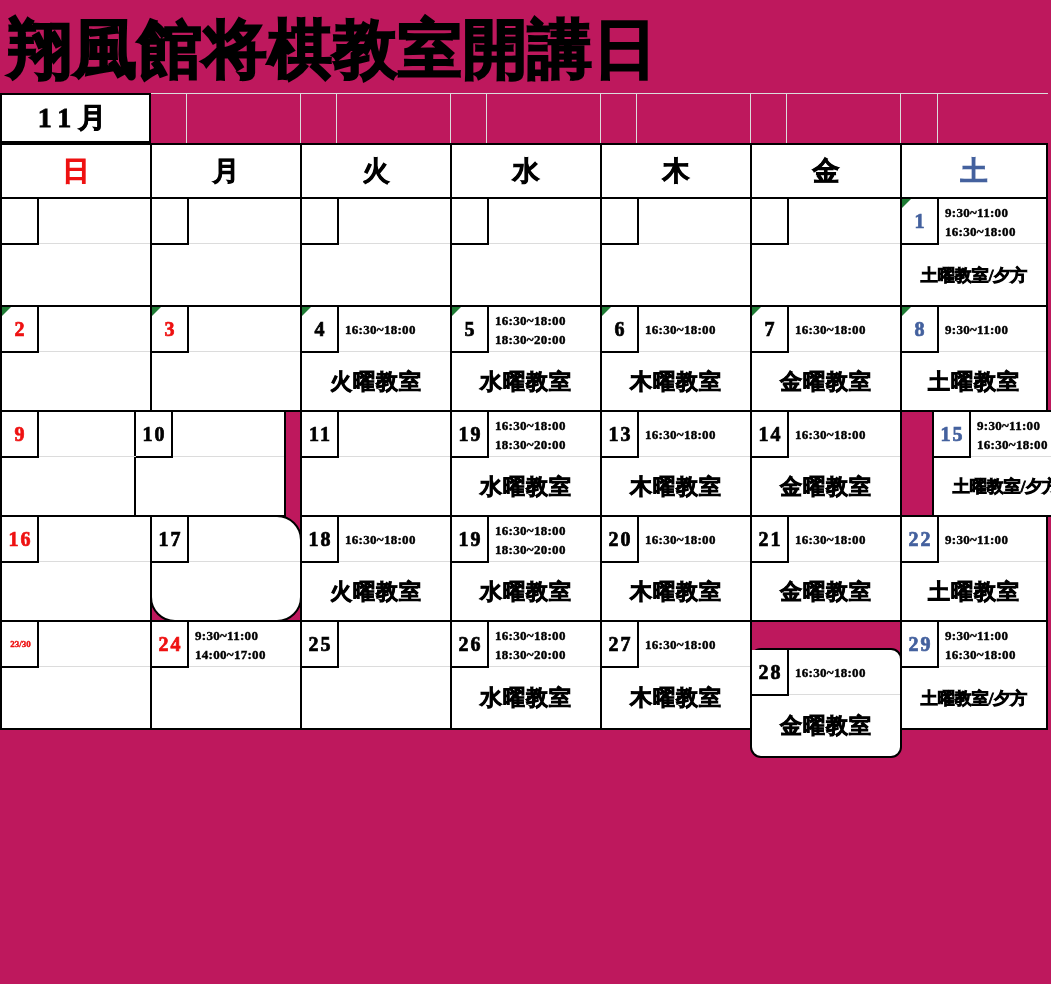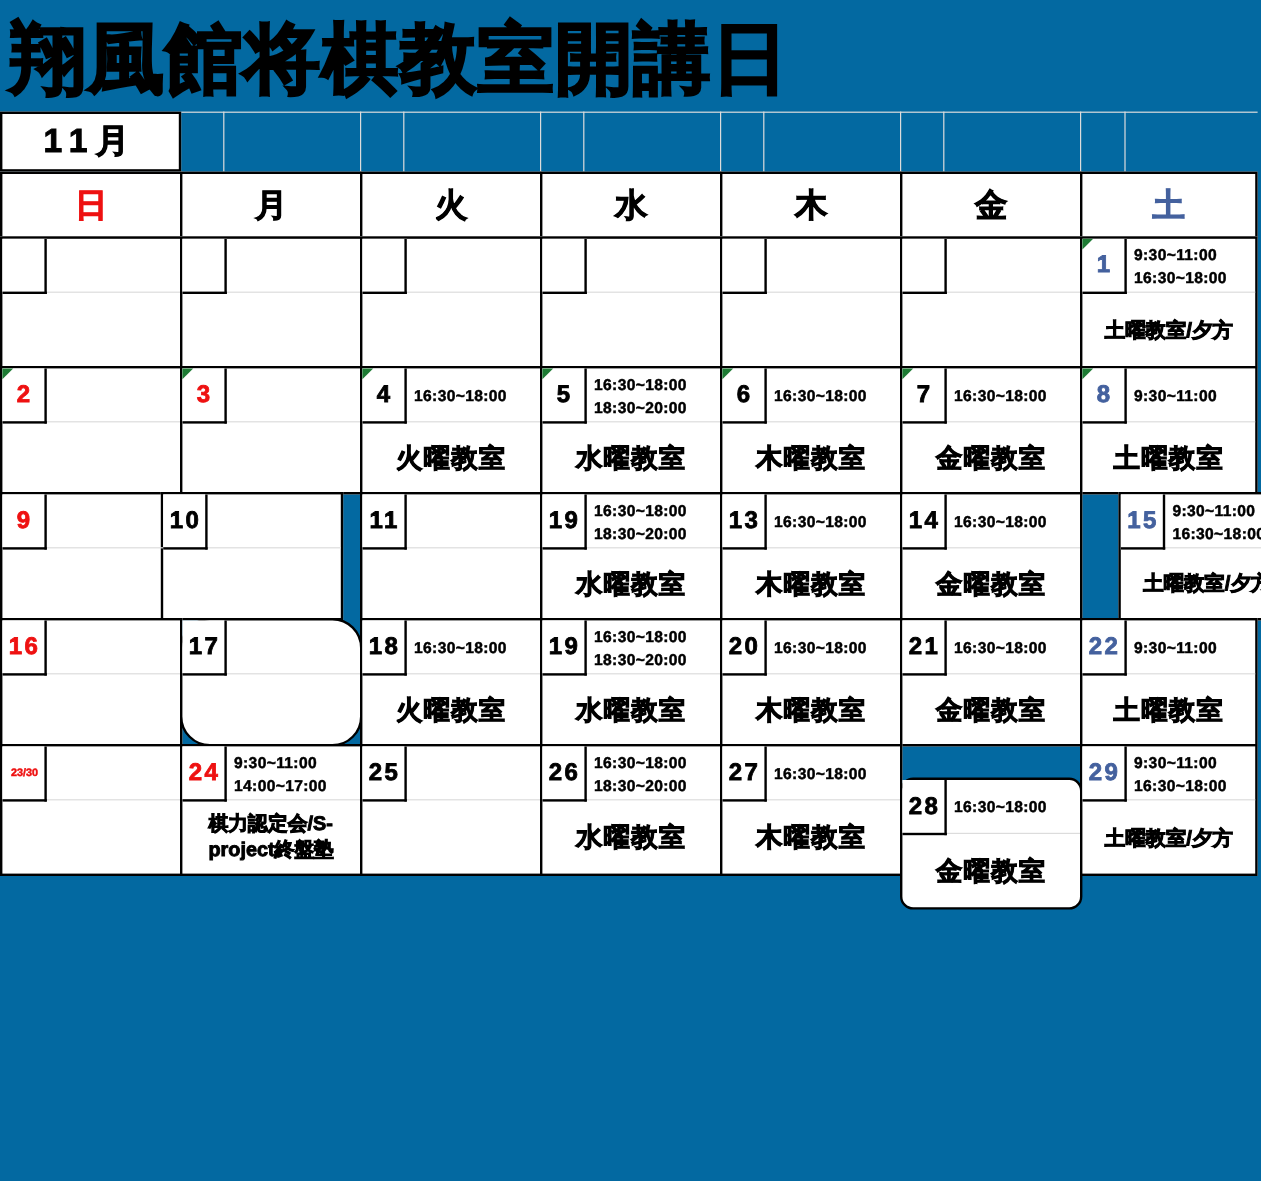--- a/index.html
+++ b/index.html
@@ -1,17 +1,17 @@
 <!DOCTYPE html>
 <html><head>
 <meta charset="utf-8">
 <style>
   html,body{margin:0;padding:0;background:#fff;}
-  .page{position:relative;width:1051px;height:984px;background:#0369a1;overflow:hidden;
-        font-family:Liberation Sans, sans-serif;color:#000;}
+  .page{position:relative;width:1051px;height:984px;background:#be185d;overflow:hidden;
+        font-family:Liberation Serif, serif;color:#000;}
   .title{position:absolute;left:8px;top:6px;font-size:64px;font-weight:900;letter-spacing:1px;
          -webkit-text-stroke:2px #000;white-space:nowrap;}
   
   .month-row{position:absolute;left:0;top:93px;width:1051px;height:50px;}
   .month-cell{position:absolute;left:0;top:0;width:151px;height:50px;border:2px solid #000;
               box-sizing:border-box;display:flex;align-items:center;justify-content:center;
               font-size:28px;font-weight:bold;letter-spacing:7px;background:#fff;z-index:2;
               -webkit-text-stroke:0.8px #000;}
   .gl-v{position:absolute;top:0;width:1px;height:50px;background:#dcdcdc;}
   .gl-h{position:absolute;height:1px;background:#dcdcdc;}
@@ -333,23 +333,20 @@
       </div>
       <div class="dcell" style="left: 150px; top: 620px; width: 152px; height: 110px;">
         <div class="grayline"></div>
         <div class="numbox">
           <span class="num" style="color: rgb(238, 17, 17);">24</span>
         </div>
         <div class="times">
           <span>9:30~11:00</span>
           <span>14:00~17:00</span>
         </div>
-        <div class="label twoline">
-          <span>棋力認定会/S-<br>project終盤塾</span>
-        </div>
       </div>
       <div class="dcell" style="left: 300px; top: 620px; width: 152px; height: 110px;">
         <div class="grayline"></div>
         <div class="numbox">
           <span class="num" style="color: rgb(0, 0, 0);">25</span>
         </div>
       </div>
       <div class="dcell" style="left: 450px; top: 620px; width: 152px; height: 110px;">
         <div class="grayline"></div>
         <div class="numbox">

